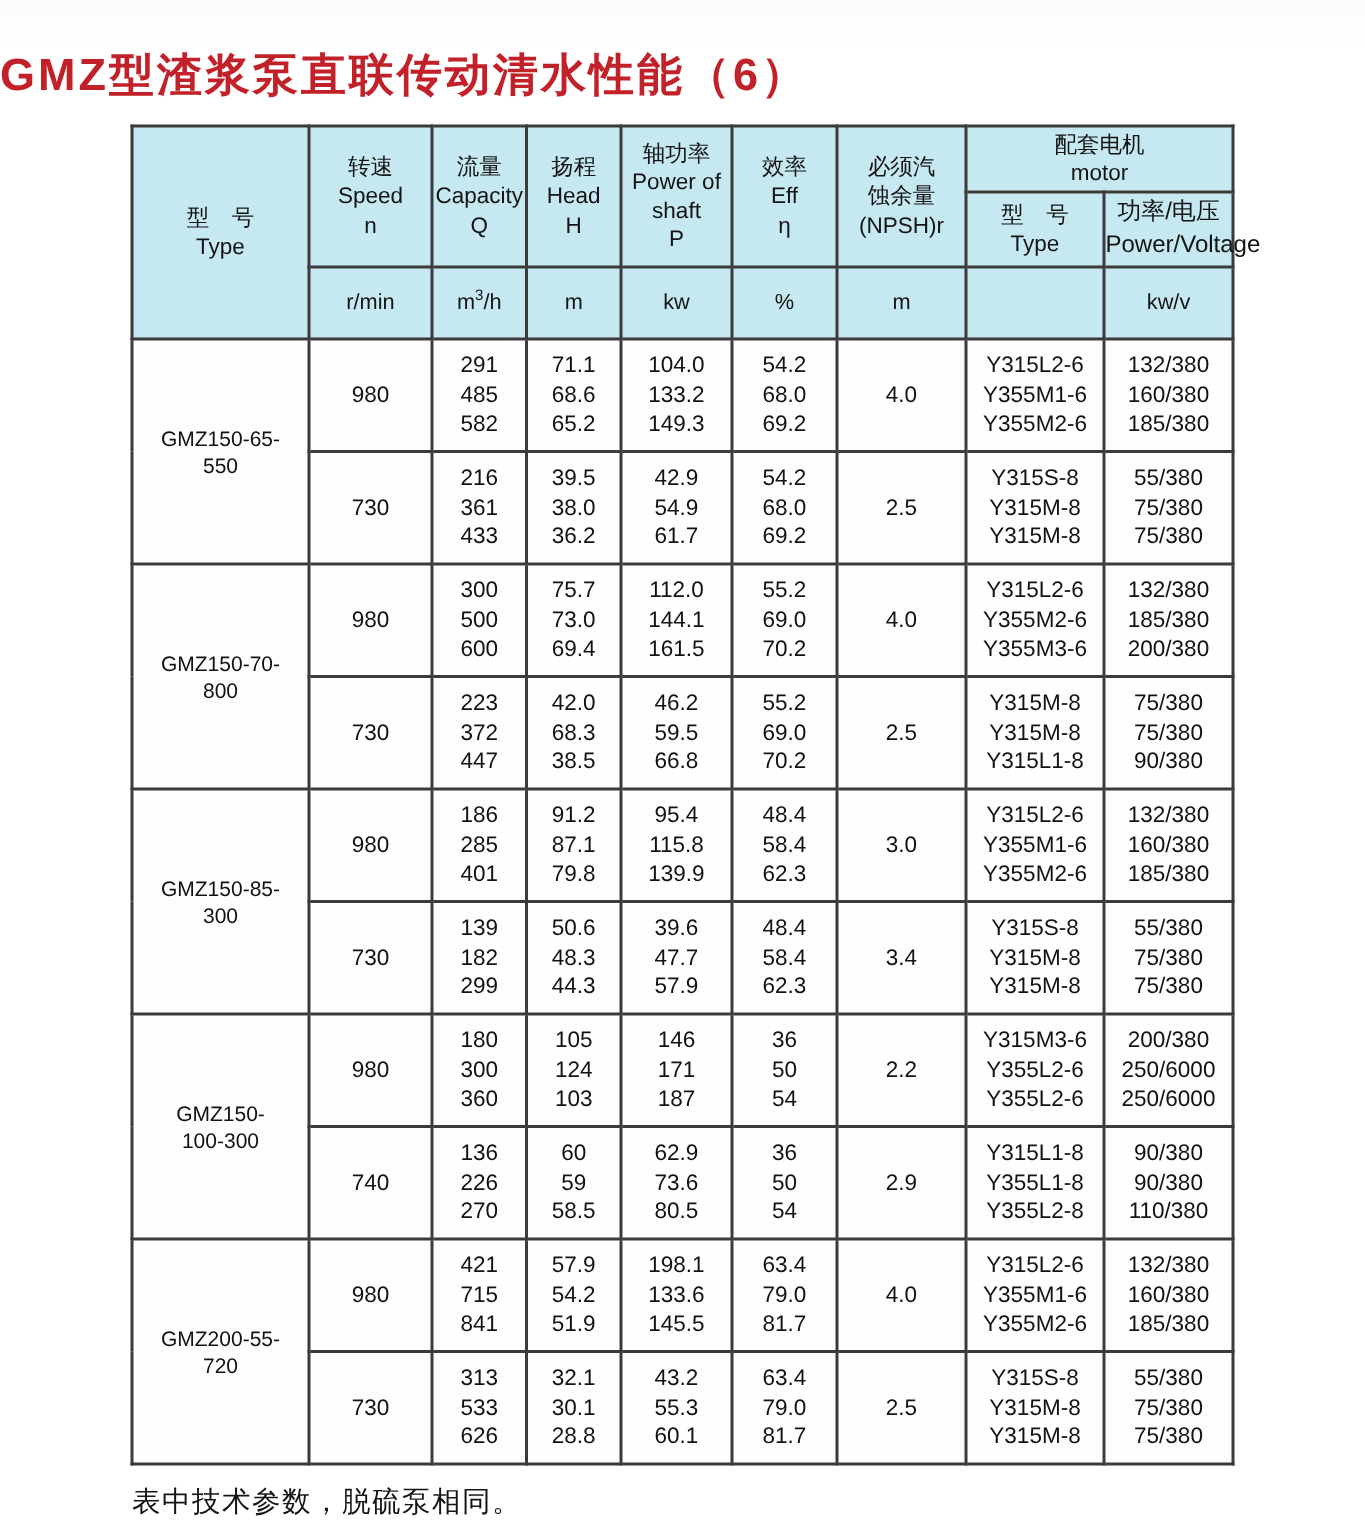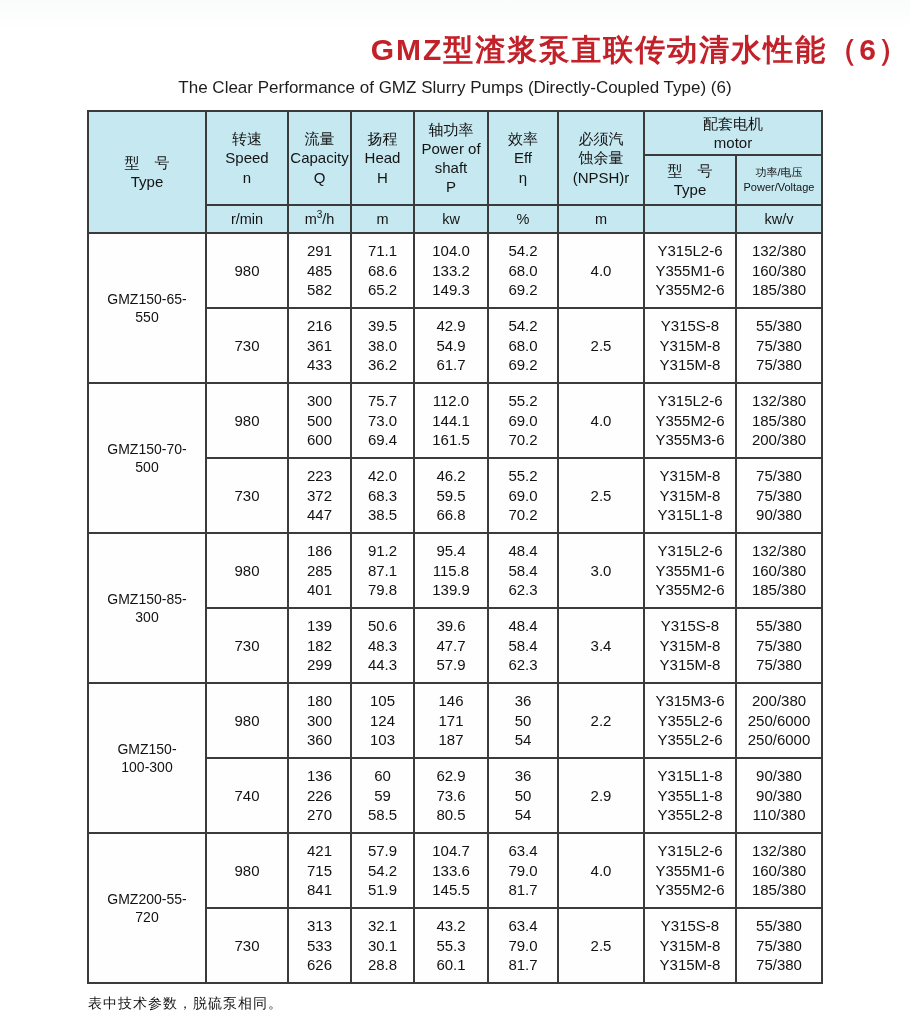--- a/index.html
+++ b/index.html
@@ -9,21 +9,21 @@
     font-family: "Liberation Sans", "DejaVu Sans", sans-serif;
     color: #161616;
     overflow: hidden;
     position: relative;
     background: linear-gradient(180deg, #fafbfb 0%, #ffffff 3%, #ffffff 100%);
   }
   .page { width: 910px; height: 1022px; position: relative; }
 
   .title-cn {
     margin-top: 30px;
-    text-align: right;
+    text-align: left;
     font-size: 30px;
     font-weight: bold;
     letter-spacing: 2px;
     color: #c32129;
   }
   .title-en {
     margin-top: 7px;
     text-align: center;
     font-size: 17px;
     color: #1d1d1d;
@@ -43,48 +43,47 @@
   }
   thead th {
     background: #c6e8f1;
     font-weight: normal;
     font-size: 15px;
     line-height: 1.28;
     color: #141414;
   }
   thead tr.hr1 { height: 44px; }
   thead tr.hr2 { height: 50px; }
-  thead tr.units { height: 28px; }
+  thead tr.units { height: 48px; }
   thead tr.units th { font-size: 14.5px; }
-  thead th.motor-power-h { font-size: 11px; line-height: 1.35; }
+  thead th.motor-power-h { font-size: 16px; line-height: 1.35; }
   thead th sup { font-size: 10px; }
 
   tbody tr { height: 75px; }
   tbody td {
     background: #fefefe;
     font-size: 15px;
     line-height: 1.3;
     color: #121212;
   }
   tbody td.model { font-size: 14px; letter-spacing: 0; padding: 0 17px; }
 
   .footnote {
     margin: 11px 0 0 88px;
-    font-size: 14px;
+    font-size: 19px;
     color: #151515;
     letter-spacing: 1px;
   }
 </style>
 </head>
 <body>
 
 <div class="page">
 
   <div class="title-cn">GMZ型渣浆泵直联传动清水性能（6）</div>
-  <div class="title-en">The Clear Performance of GMZ Slurry Pumps (Directly-Coupled Type) (6)</div>
 
   <table class="perf">
     <colgroup>
       <col style="width:118px">
         <col style="width:82px">
         <col style="width:63px">
       <col style="width:63px">
         <col style="width:74px">
         <col style="width:70px">
       <col style="width:86px">
@@ -176,21 +175,21 @@
         <td>2.5</td>
         <td>Y315S-8
 Y315M-8
 Y315M-8</td>
         <td>55/380
 75/380
 75/380</td>
       </tr>
 
       <tr>
-        <td class="model" rowspan="2">GMZ150-70-500</td>
+        <td class="model" rowspan="2">GMZ150-70-800</td>
         <td>980</td>
         <td>300
 500
 600</td>
         <td>75.7
 73.0
 69.4</td>
         <td>112.0
 144.1
 161.5</td>
@@ -322,21 +321,21 @@
 
       <tr>
         <td class="model" rowspan="2">GMZ200-55-720</td>
         <td>980</td>
         <td>421
 715
 841</td>
         <td>57.9
 54.2
 51.9</td>
-        <td>104.7
+        <td>198.1
 133.6
 145.5</td>
         <td>63.4
 79.0
 81.7</td>
         <td>4.0</td>
         <td>Y315L2-6
 Y355M1-6
 Y355M2-6</td>
         <td>132/380

